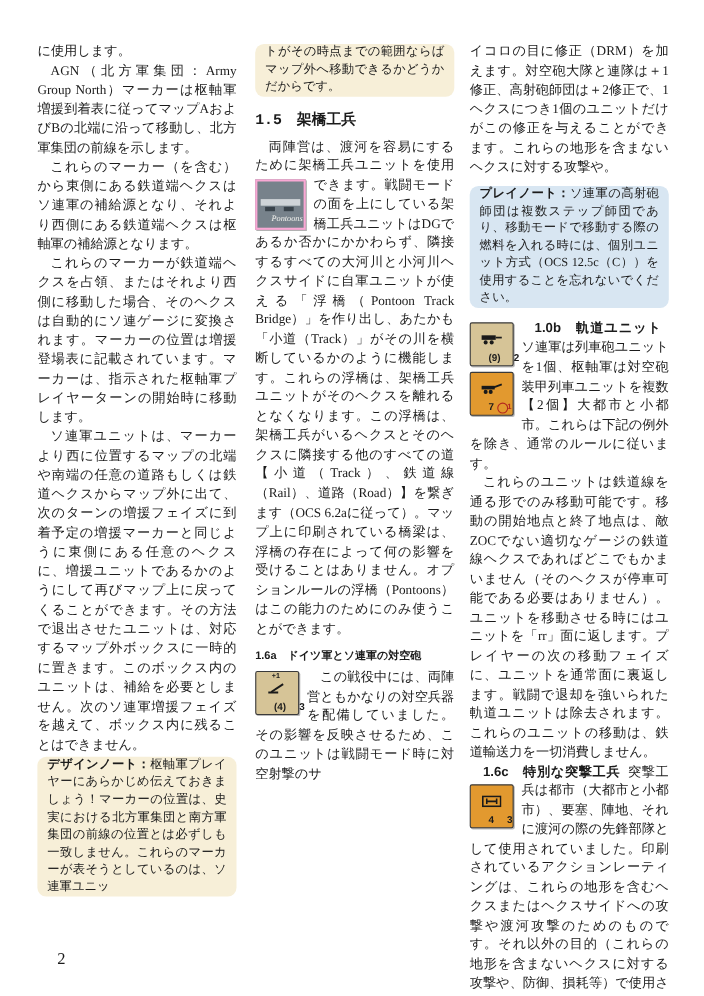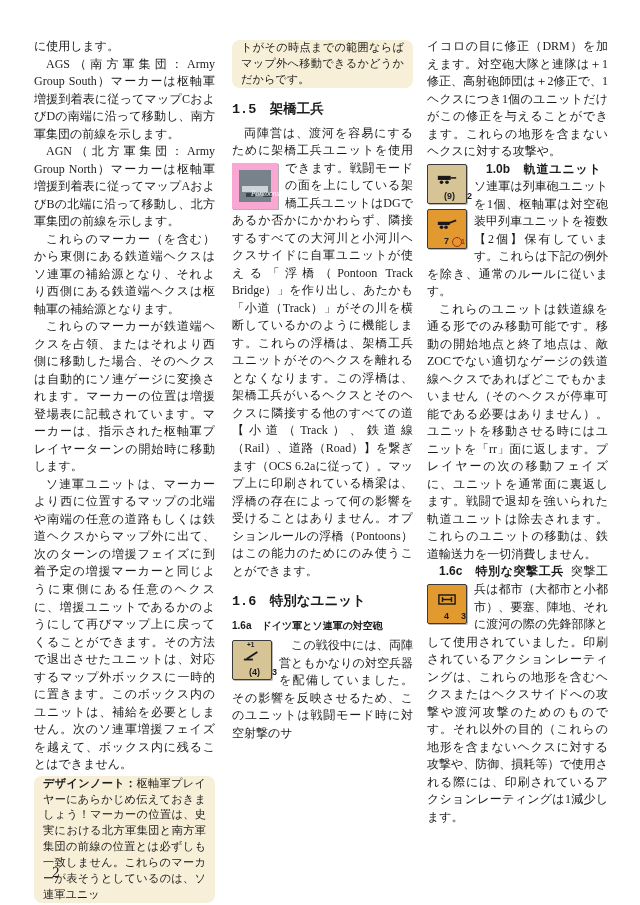--- a/index.html
+++ b/index.html
@@ -88,21 +88,21 @@
   .red-circ {
     color:#b3261e; border:1px solid #b3261e; border-radius:50%;
     width:10px; height:10px;
     display:inline-flex; align-items:center; justify-content:center;
     font-size:7px;
   }
 
   .pontoon {
     position:relative; display:block;
     width:46px; height:46px;
-    background:#77828b; border:7px solid #f9a8d4;
+    background:#77828b; border:2px solid #f9a8d4;
     box-shadow:1px 1px 0 rgba(0,0,0,.3);
   }
   .p-deck { position:absolute; left:3px; right:3px; top:16px; height:6px; background:#cfd4d8; }
   .p-f1,.p-f2 { position:absolute; top:23px; width:9px; height:4px; background:#39434b; }
   .p-f1 { left:7px; } .p-f2 { left:24px; }
   .p-label {
     position:absolute; bottom:2px; left:0; right:0; text-align:center;
     color:#f3f3ef; font-style:italic; font-size:7.5px;
     font-family:"Liberation Serif",serif;
   }
@@ -112,21 +112,20 @@
     font-size:15px; font-family:"Liberation Serif",serif;
   }
 </style>
 </head>
 <body>
 
 <div class="page">
 
   <div class="col col-left">
     <p class="body noindent">に使用します。</p>
-    <p class="body">AGS（南方軍集団：Army Group South）マーカーは枢軸軍増援到着表に従ってマップCおよびDの南端に沿って移動し、南方軍集団の前線を示します。</p>
     <p class="body">AGN（北方軍集団：Army Group North）マーカーは枢軸軍増援到着表に従ってマップAおよびBの北端に沿って移動し、北方軍集団の前線を示します。</p>
     <p class="body">これらのマーカー（を含む）から東側にある鉄道端ヘクスはソ連軍の補給源となり、それより西側にある鉄道端ヘクスは枢軸軍の補給源となります。</p>
     <p class="body">これらのマーカーが鉄道端ヘクスを占領、またはそれより西側に移動した場合、そのヘクスは自動的にソ連ゲージに変換されます。マーカーの位置は増援登場表に記載されています。マーカーは、指示された枢軸軍プレイヤーターンの開始時に移動します。</p>
     <p class="body">ソ連軍ユニットは、マーカーより西に位置するマップの北端や南端の任意の道路もしくは鉄道ヘクスからマップ外に出て、次のターンの増援フェイズに到着予定の増援マーカーと同じように東側にある任意のヘクスに、増援ユニットであるかのようにして再びマップ上に戻ってくることができます。その方法で退出させたユニットは、対応するマップ外ボックスに一時的に置きます。このボックス内のユニットは、補給を必要としません。次のソ連軍増援フェイズを越えて、ボックス内に残ることはできません。</p>
     <div class="note note-beige">
       <span class="note-label">デザインノート：</span><span>枢軸軍プレイヤーにあらかじめ伝えておきましょう！マーカーの位置は、史実における北方軍集団と南方軍集団の前線の位置とは必ずしも一致しません。これらのマーカーが表そうとしているのは、ソ連軍ユニッ</span>
     </div>
   </div>
 
   <div class="col col-mid">
@@ -139,21 +138,20 @@
     <p class="body">
       <span>両陣営は、渡河を容易にするために架橋工兵ユニットを使用できます。</span><span class="float-left pontoon">
           <span class="p-deck"></span>
           <span class="p-f1"></span>
           <span class="p-f2"></span>
           <span class="p-label">Pontoons</span>
         </span><span>戦闘モードの面を上にしている架橋工兵ユニットはDGであるか否かにかかわらず、隣接するすべての大河川と小河川ヘクスサイドに自軍ユニットが使える「浮橋（Pontoon Track Bridge）」を作り出し、あたかも「小道（Track）」がその川を横断しているかのように機能します。これらの浮橋は、架橋工兵ユニットがそのヘクスを離れるとなくなります。この浮橋は、架橋工兵がいるヘクスとそのヘクスに隣接する他のすべての道【小道（Track）、鉄道線（Rail）、道路（Road）】を繋ぎます（OCS 6.2aに従って）。マップ上に印刷されている橋梁は、浮橋の存在によって何の影響を受けることはありません。オプションルールの浮橋（Pontoons）はこの能力のためにのみ使うことができます。</span>
     </p>
 
 
-    <h2 class="sec">1.6　特別なユニット</h2>
     <h3 class="subsec">1.6a　ドイツ軍とソ連軍の対空砲</h3>
 
     <p class="body">
       <span class="float-left counter-stack">
         <span class="counter ctr-tan">
           <span class="badge">+1</span>
           <svg class="cicon" width="18" height="11" viewBox="0 0 20 12">
               <path d="M4 10 L16 2" stroke="#1a1a1a" stroke-width="2" fill="none"></path>
               <path d="M1 10.5 H11" stroke="#1a1a1a" stroke-width="2"></path>
             </svg>
@@ -164,20 +162,23 @@
         </span>
 
       </span>
       <span>この戦役中には、両陣営ともかなりの対空兵器を配備していました。その影響を反映させるため、このユニットは戦闘モード時に対空射撃のサ</span>
     </p>
   </div>
 
   <div class="col col-right">
     <p class="body noindent">イコロの目に修正（DRM）を加えます。対空砲大隊と連隊は＋1修正、高射砲師団は＋2修正で、1ヘクスにつき1個のユニットだけがこの修正を与えることができます。これらの地形を含まないヘクスに対する攻撃や。</p>
 
+    <div class="note note-blue" style="margin-top:8px;">
+      <span class="note-label">プレイノート：</span><span>ソ連軍の高射砲師団は複数ステップ師団であり、移動モードで移動する際の燃料を入れる時には、個別ユニット方式（OCS 12.5c（C））を使用することを忘れないでください。</span>
+    </div>
 
     <p class="body unit-para">
       <span class="inline-head">1.0b　軌道ユニット</span><span class="float-left counter-stack">
         <span class="counter ctr-tan">
           <svg class="cicon" width="22" height="11" viewBox="0 0 24 12">
               <rect x="2" y="2" width="14" height="4.5" fill="#1a1a1a"></rect>
               <rect x="16" y="3.4" width="6" height="1.7" fill="#1a1a1a"></rect>
               <circle cx="6" cy="9" r="2" fill="#1a1a1a"></circle>
               <circle cx="12" cy="9" r="2" fill="#1a1a1a"></circle>
             </svg>
@@ -191,21 +192,21 @@
               <rect x="2" y="3" width="13" height="3.6" fill="#1a1a1a"></rect>
               <path d="M14 4.5 L22 1.5" stroke="#1a1a1a" stroke-width="1.8" fill="none"></path>
               <circle cx="6" cy="9" r="2" fill="#1a1a1a"></circle>
               <circle cx="11" cy="9" r="2" fill="#1a1a1a"></circle>
             </svg>
           <span class="vals">
               <span>7</span>
               <span class="red-circ">1</span>
             </span>
         </span>
-      </span><span>ソ連軍は列車砲ユニットを1個、枢軸軍は対空砲装甲列車ユニットを複数【2個】保有しています。これらは下記の例外を除き、通常のルールに従います。</span>
+      </span><span>ソ連軍は列車砲ユニットを1個、枢軸軍は対空砲装甲列車ユニットを複数【2個】大都市と小都市。これらは下記の例外を除き、通常のルールに従います。</span>
     </p>
     <p class="body">これらのユニットは鉄道線を通る形でのみ移動可能です。移動の開始地点と終了地点は、敵ZOCでない適切なゲージの鉄道線ヘクスであればどこでもかまいません（そのヘクスが停車可能である必要はありません）。ユニットを移動させる時にはユニットを「rr」面に返します。プレイヤーの次の移動フェイズに、ユニットを通常面に裏返します。戦闘で退却を強いられた軌道ユニットは除去されます。これらのユニットの移動は、鉄道輸送力を一切消費しません。</p>
 
     <p class="body unit-para" style="clear:both;">
       <span class="inline-head">1.6c　特別な突撃工兵</span><span class="float-left">
         <span class="counter ctr-orange">
           <svg class="cicon" width="18" height="11" viewBox="0 0 20 12">
               <rect x="1" y="1" width="18" height="10" fill="none" stroke="#1a1a1a" stroke-width="1.6"></rect>
               <path d="M5 3.2 V8.8 M15 3.2 V8.8 M5 6 H15" stroke="#1a1a1a" stroke-width="1.6" fill="none"></path>
             </svg>

